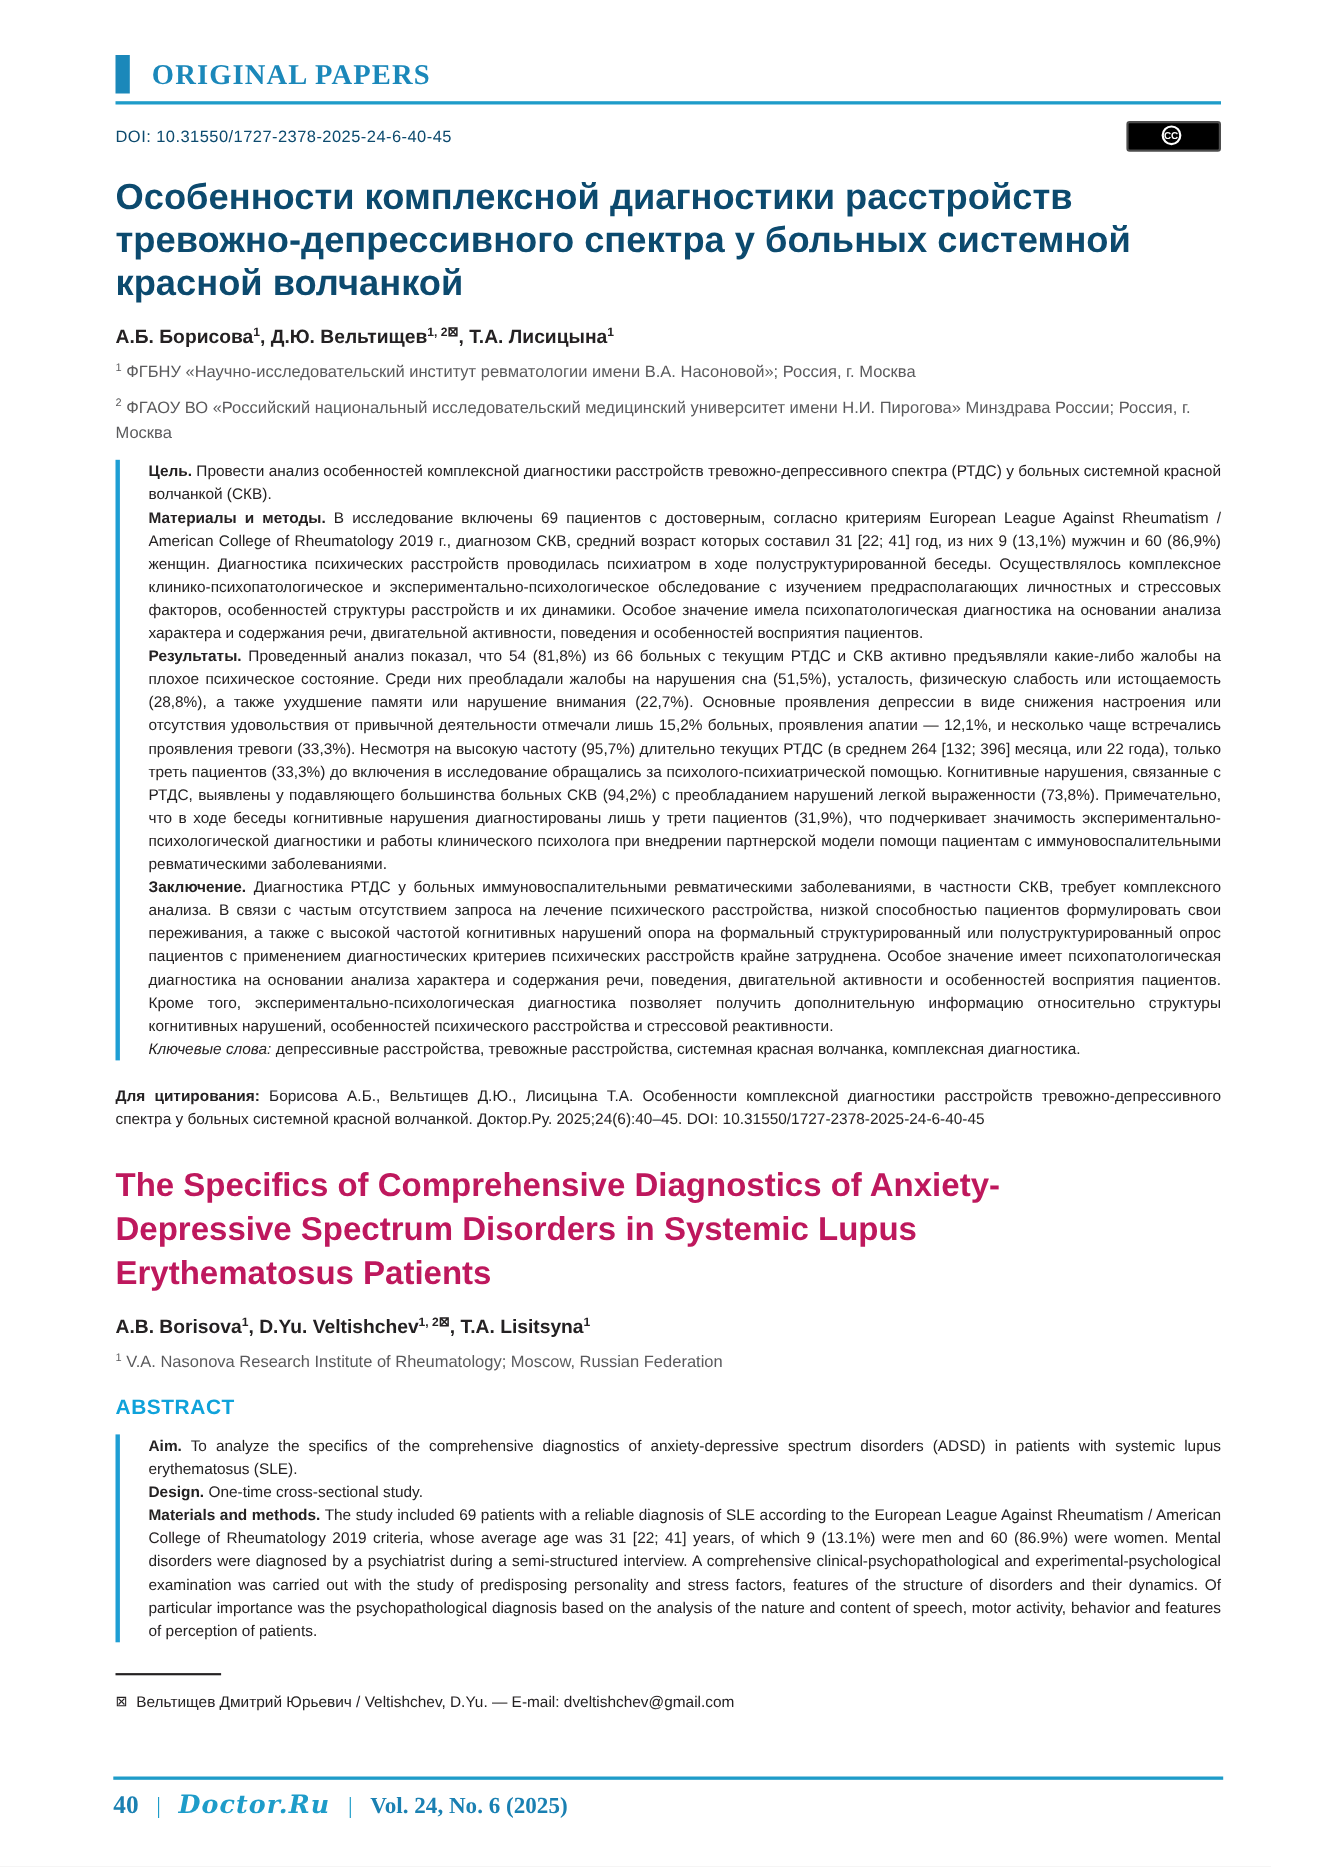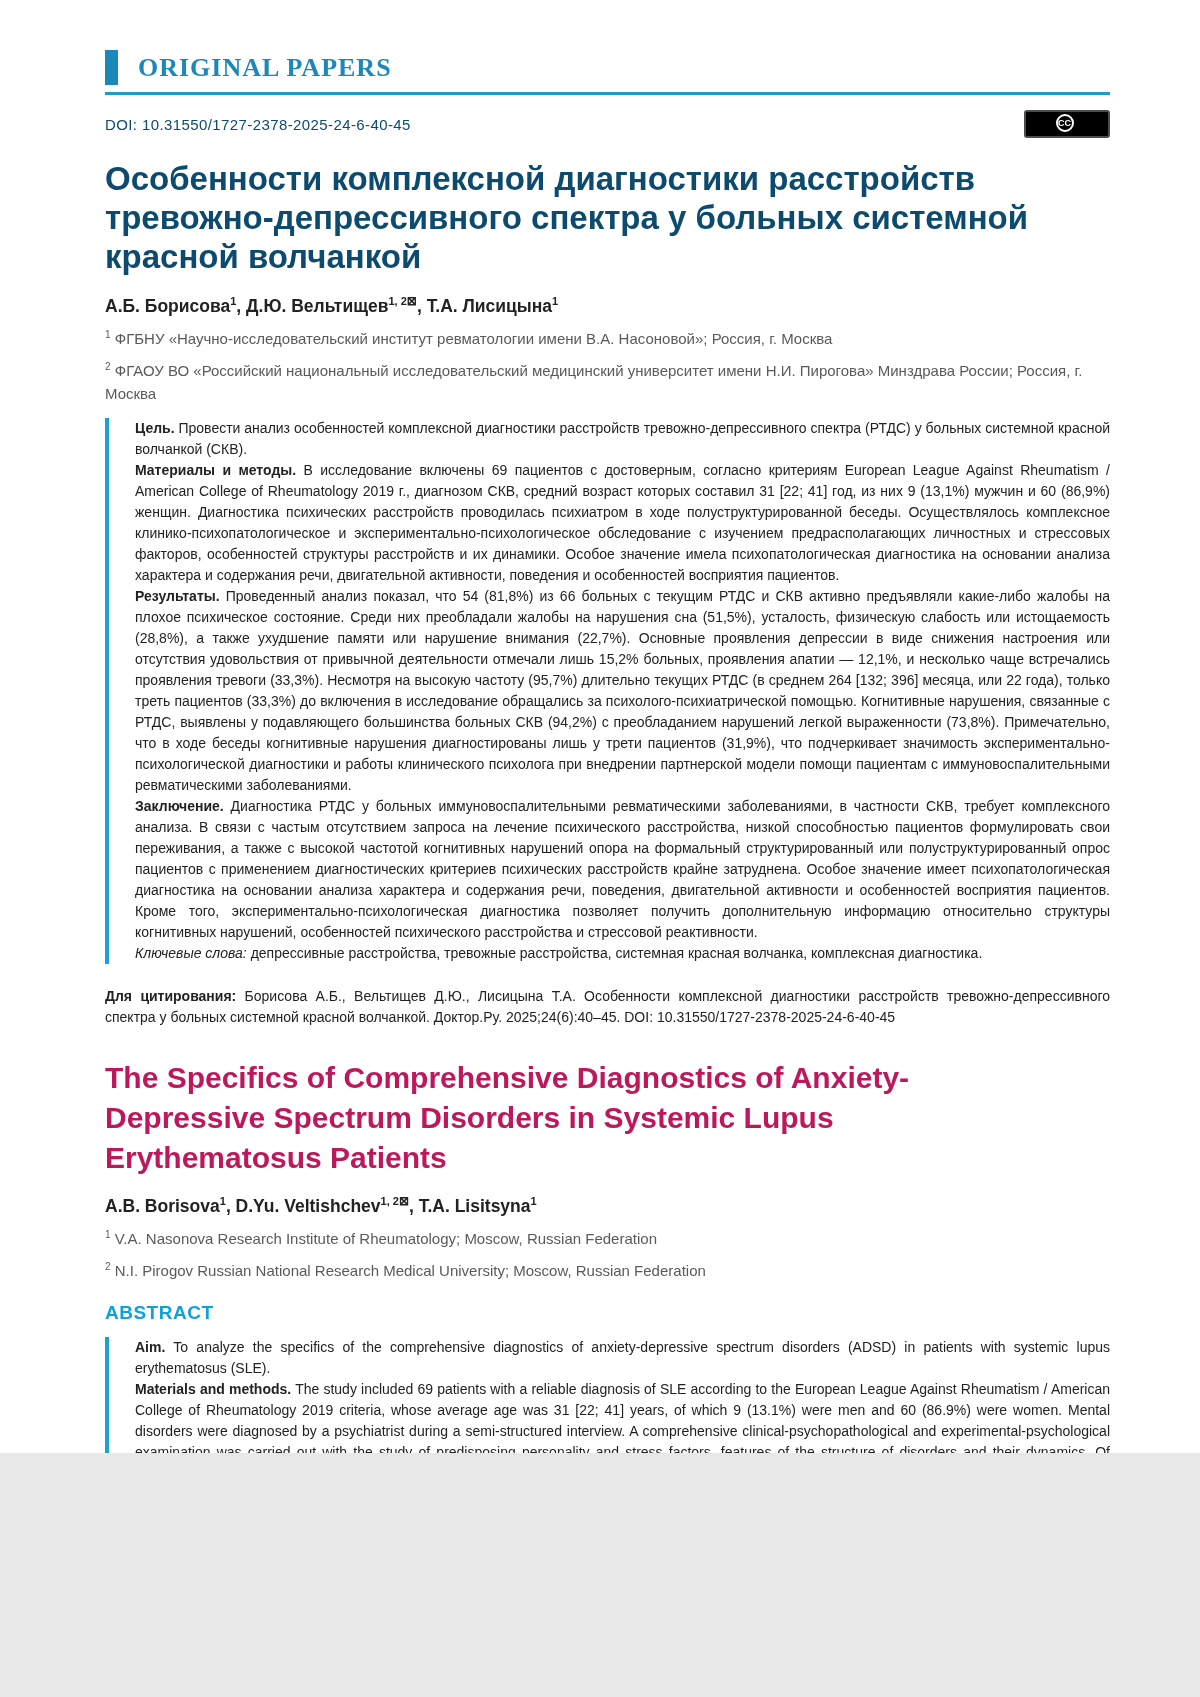--- a/index.html
+++ b/index.html
@@ -1,18 +1,18 @@
 <!DOCTYPE html>
 <html lang="ru"><head>
 <meta charset="utf-8">
 <style>
   * { margin:0; padding:0; box-sizing:border-box; }
   html,body { background:#e8e8e8; }
   .page {
-    position:relative; width:1200px; height:1453px; margin:0 auto;
+    position:relative; width:1200px; height:1697px; margin:0 auto;
     background:#ffffff; overflow:hidden;
     font-family:"Liberation Sans", sans-serif; color:#242122;
   }
   .content { padding:50px 90px 0 105px; }
 
   
   .banner { display:flex; align-items:center; }
   .banner-bar { width:13px; height:35px; background:#1b88ba; margin-right:20px; flex:none; }
   .banner-label {
     font-family:"Liberation Serif", serif; font-weight:bold;
@@ -68,21 +68,21 @@
   
   .citation { margin-top:22px; font-size:14px; line-height:21px; text-align:justify; }
 
   
   .fn-divider { margin-top:28px; width:96px; border-top:2px solid #242122; }
   .footnote { margin-top:14px; font-size:14px; line-height:1.45; display:flex; gap:8px; align-items:flex-start; }
   .fn-icon { font-size:13px; line-height:1.5; flex:none; }
 
   
   .footer {
-    position:absolute; left:117px; right:88px; top:1615px;
+    position:absolute; left:103px; right:88px; top:1615px;
     border-top:3px solid #1e9cc9; padding-top:9px;
     display:flex; align-items:baseline; gap:16px;
     color:#1a80b2;
   }
   .pg-num { font-family:"Liberation Serif", serif; font-weight:bold; font-size:23px; }
   .footer .pipe { font-family:"Liberation Serif", serif; font-size:21px; font-weight:normal; color:#1e9cc9; }
   .journal-logo {
     font-family:"DejaVu Serif", serif; font-style:italic; font-weight:bold;
     font-size:23px; color:#1e9cc9; letter-spacing:1px;
   }
@@ -127,27 +127,27 @@
     </div>
 
     <p class="citation"><b>Для цитирования:</b> <span>Борисова А.Б., Вельтищев Д.Ю., Лисицына Т.А. Особенности комплексной диагностики расстройств тревожно-депрессивного спектра у больных системной красной волчанкой. Доктор.Ру. 2025;24(6):40–45. DOI: 10.31550/1727-2378-2025-24-6-40-45</span></p>
 
     <h2 class="title-en">The Specifics of Comprehensive Diagnostics of Anxiety-Depressive Spectrum Disorders in Systemic Lupus Erythematosus Patients</h2>
 
     <p class="authors"><span><span>A.B. Borisova</span><sup>1</sup><span>, </span></span><span><span>D.Yu. Veltishchev</span><sup>1, 2</sup><sup class="env">⊠</sup><span>, </span></span><span><span>T.A. Lisitsyna</span><sup>1</sup></span></p>
 
     <div class="affils">
       <p><sup>1</sup> <span>V.A. Nasonova Research Institute of Rheumatology; Moscow, Russian Federation</span></p>
-      <p><sup>2</sup> <span>N.I. Pirogov Russian National Research Medical University; Moscow, Russian Federation</span></p>
     </div>
 
     <div class="sec-label">ABSTRACT</div>
 
     <div class="abs-block">
       <p><b>Aim.</b> <span>To analyze the specifics of the comprehensive diagnostics of anxiety-depressive spectrum disorders (ADSD) in patients with systemic lupus erythematosus (SLE).</span></p>
+      <p><b>Design.</b> <span>One-time cross-sectional study.</span></p>
       <p><b>Materials and methods.</b> <span>The study included 69 patients with a reliable diagnosis of SLE according to the European League Against Rheumatism / American College of Rheumatology 2019 criteria, whose average age was 31 [22; 41] years, of which 9 (13.1%) were men and 60 (86.9%) were women. Mental disorders were diagnosed by a psychiatrist during a semi-structured interview. A comprehensive clinical-psychopathological and experimental-psychological examination was carried out with the study of predisposing personality and stress factors, features of the structure of disorders and their dynamics. Of particular importance was the psychopathological diagnosis based on the analysis of the nature and content of speech, motor activity, behavior and features of perception of patients.</span></p>
     </div>
 
     <div class="fn-divider"></div>
     <p class="footnote">
       <span class="fn-icon">⊠</span>
       <span>Вельтищев Дмитрий Юрьевич / Veltishchev, D.Yu. — E-mail: dveltishchev@gmail.com</span>
     </p>
 
   </div>

